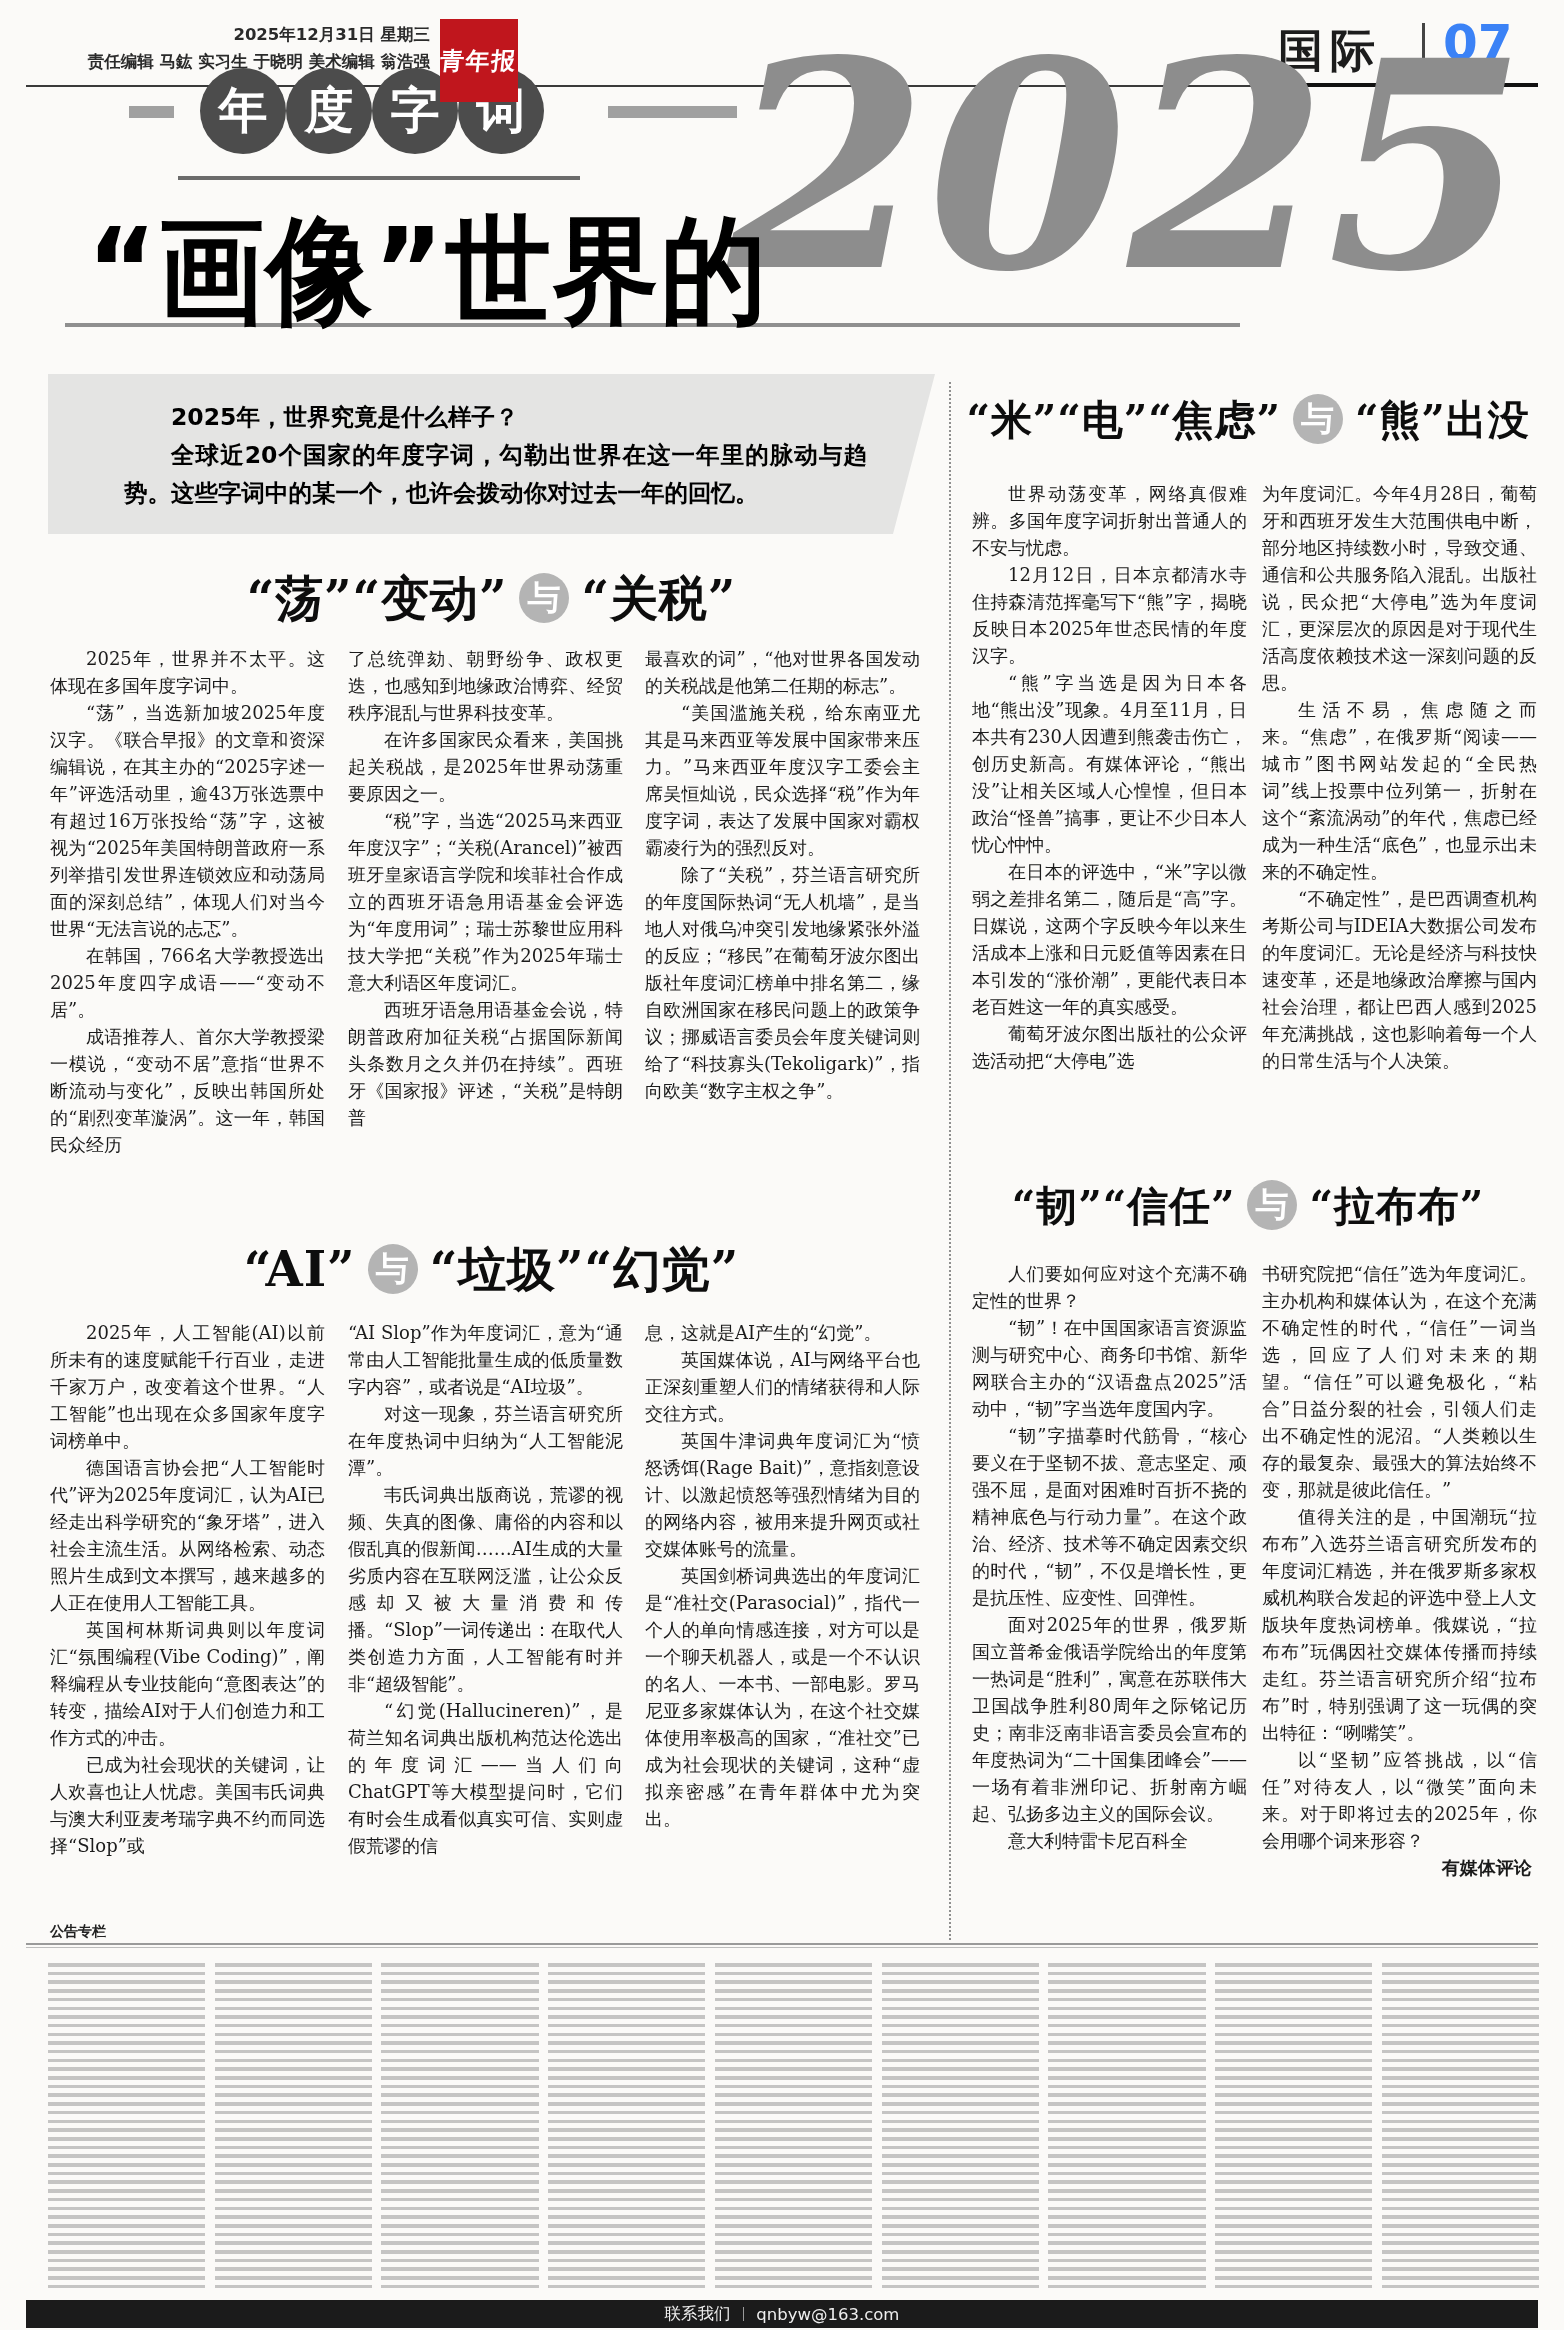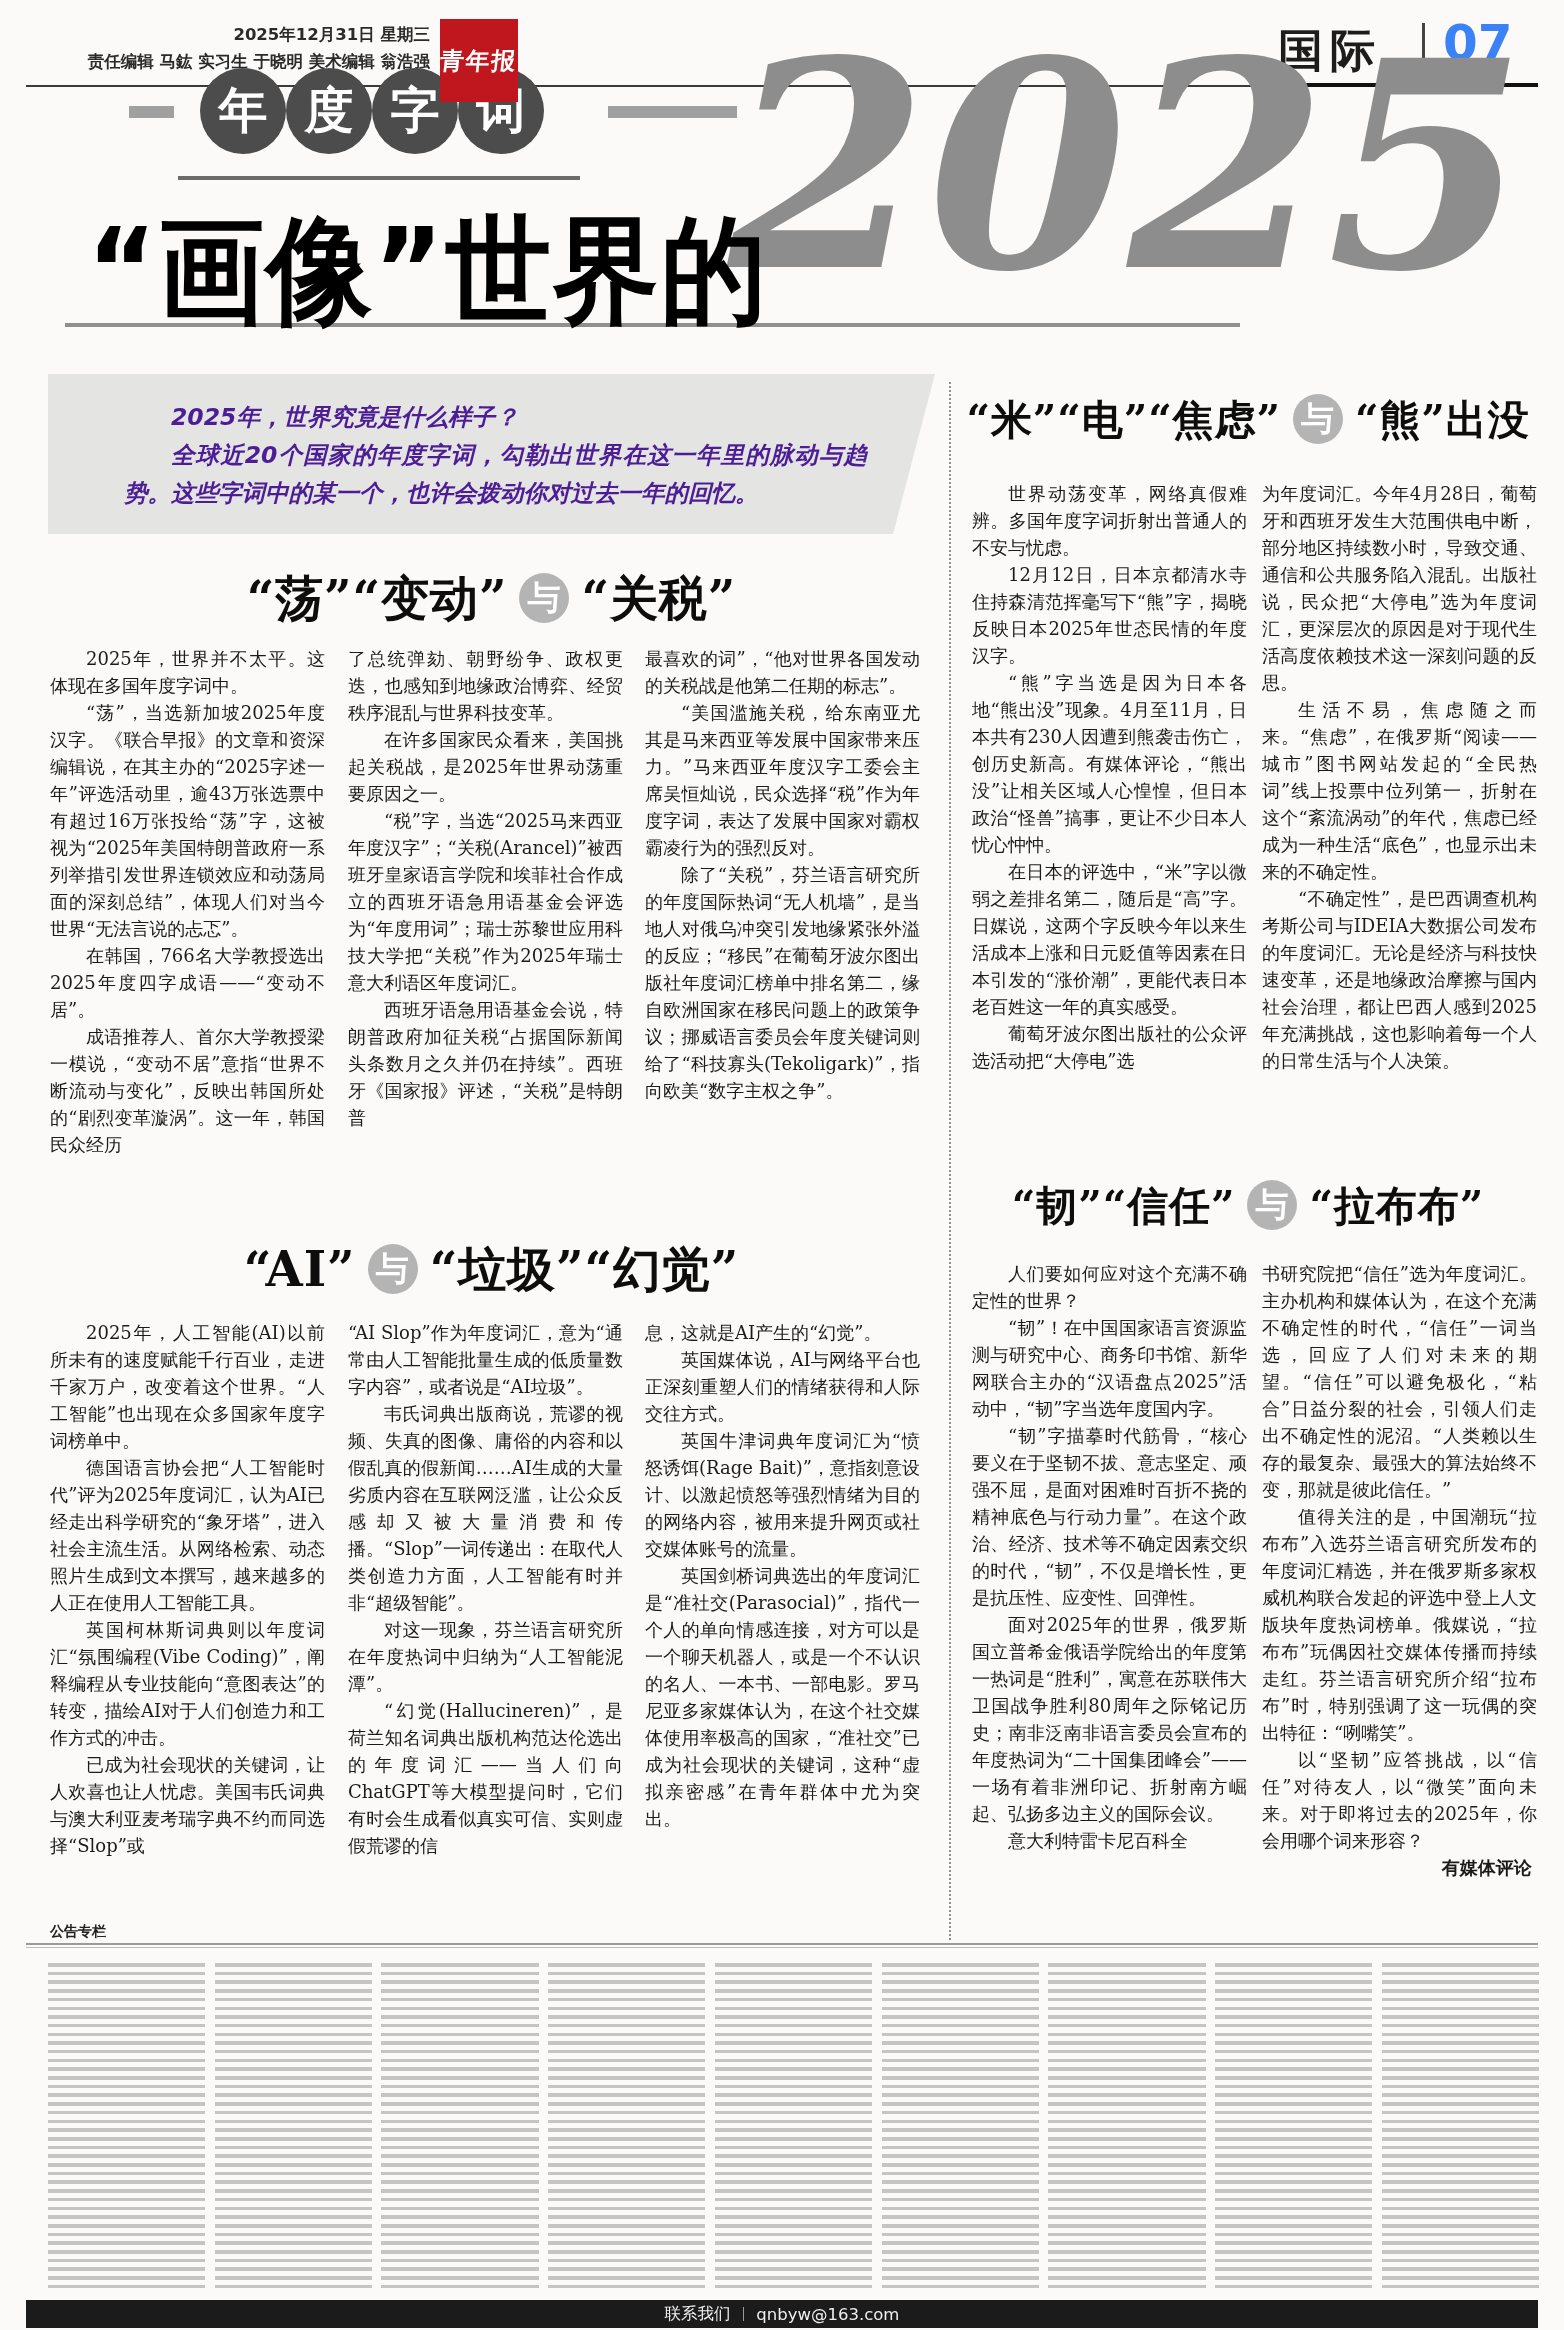--- a/index.html
+++ b/index.html
@@ -32,22 +32,22 @@
   .main-title{position:absolute;left:87px;top:193px;font-family:"DejaVu Sans","Liberation Sans",sans-serif;
         font-weight:900;font-size:106px;letter-spacing:1.7px;color:#000;white-space:nowrap;
         transform:scaleY(1.1);transform-origin:top left;z-index:2;}
   .year{position:absolute;left:728px;top:22.6px;font-family:"DejaVu Serif","Liberation Serif",serif;
         font-style:italic;font-weight:bold;font-size:287px;line-height:1;color:#8d8d8d;z-index:1;}
   .title-rule{position:absolute;left:65px;top:323px;width:1175px;height:3.5px;background:#8f8f8f;}
   
   .intro{position:absolute;left:48px;top:374px;width:887px;height:160px;background:#e4e4e3;
         clip-path:polygon(0 0,100% 0,calc(100% - 42px) 100%,0 100%);
         font-family:"DejaVu Sans","Liberation Sans",sans-serif;font-weight:bold;
-        font-size:23.5px;line-height:38px;color:#4c1d95;
-        padding:24px 68px 0 76px;box-sizing:border-box;font-style:italic;}
+        font-size:23.5px;line-height:38px;color:#000000;
+        padding:24px 68px 0 76px;box-sizing:border-box;}
   .intro p{margin:0;text-indent:2em;text-align:justify;}
   
   h2.sec{position:absolute;margin:0;font-weight:bold;color:#0d0d0d;text-align:center;
         letter-spacing:0.9px;font-family:"DejaVu Serif","Liberation Serif",serif;white-space:nowrap;}
   .yu{display:inline-block;width:50px;height:50px;border-radius:50%;background:#b4b4b4;color:#fff;
         font-size:33px;line-height:50px;text-align:center;vertical-align:middle;margin:0 12px 8.7px;
         font-family:"DejaVu Sans","Liberation Sans",sans-serif;font-weight:bold;}
   
   .col{position:absolute;width:275px;font-size:18px;line-height:27px;text-align:justify;
         color:#1b1b1b;overflow:hidden;}
@@ -135,22 +135,22 @@
     <span>“AI”</span><span class="yu">与</span><span>“垃圾”“幻觉”</span>
   </h2>
   <div class="col" style="left:50px;top:1319px;height:615px;">
       <p>2025年，人工智能(AI)以前所未有的速度赋能千行百业，走进千家万户，改变着这个世界。“人工智能”也出现在众多国家年度字词榜单中。</p>
       <p>德国语言协会把“人工智能时代”评为2025年度词汇，认为AI已经走出科学研究的“象牙塔”，进入社会主流生活。从网络检索、动态照片生成到文本撰写，越来越多的人正在使用人工智能工具。</p>
       <p>英国柯林斯词典则以年度词汇“氛围编程(Vibe Coding)”，阐释编程从专业技能向“意图表达”的转变，描绘AI对于人们创造力和工作方式的冲击。</p>
       <p>已成为社会现状的关键词，让人欢喜也让人忧虑。美国韦氏词典与澳大利亚麦考瑞字典不约而同选择“Slop”或</p>
     </div>
   <div class="col" style="left:348px;top:1319px;height:615px;">
       <p class="cont">“AI Slop”作为年度词汇，意为“通常由人工智能批量生成的低质量数字内容”，或者说是“AI垃圾”。</p>
+      <p>对这一现象，芬兰语言研究所在年度热词中归纳为“人工智能泥潭”。</p>
       <p>韦氏词典出版商说，荒谬的视频、失真的图像、庸俗的内容和以假乱真的假新闻……AI生成的大量劣质内容在互联网泛滥，让公众反感却又被大量消费和传播。“Slop”一词传递出：在取代人类创造力方面，人工智能有时并非“超级智能”。</p>
-      <p>对这一现象，芬兰语言研究所在年度热词中归纳为“人工智能泥潭”。</p>
       <p>“幻觉(Hallucineren)”，是荷兰知名词典出版机构范达伦选出的年度词汇——当人们向ChatGPT等大模型提问时，它们有时会生成看似真实可信、实则虚假荒谬的信</p>
     </div>
   <div class="col" style="left:645px;top:1319px;height:615px;">
       <p class="cont">息，这就是AI产生的“幻觉”。</p>
       <p>英国媒体说，AI与网络平台也正深刻重塑人们的情绪获得和人际交往方式。</p>
       <p>英国牛津词典年度词汇为“愤怒诱饵(Rage Bait)”，意指刻意设计、以激起愤怒等强烈情绪为目的的网络内容，被用来提升网页或社交媒体账号的流量。</p>
       <p>英国剑桥词典选出的年度词汇是“准社交(Parasocial)”，指代一个人的单向情感连接，对方可以是一个聊天机器人，或是一个不认识的名人、一本书、一部电影。罗马尼亚多家媒体认为，在这个社交媒体使用率极高的国家，“准社交”已成为社会现状的关键词，这种“虚拟亲密感”在青年群体中尤为突出。</p>
     </div>
 
   <h2 class="sec" style="left:956px;top:393px;width:584px;font-size:41px;">

